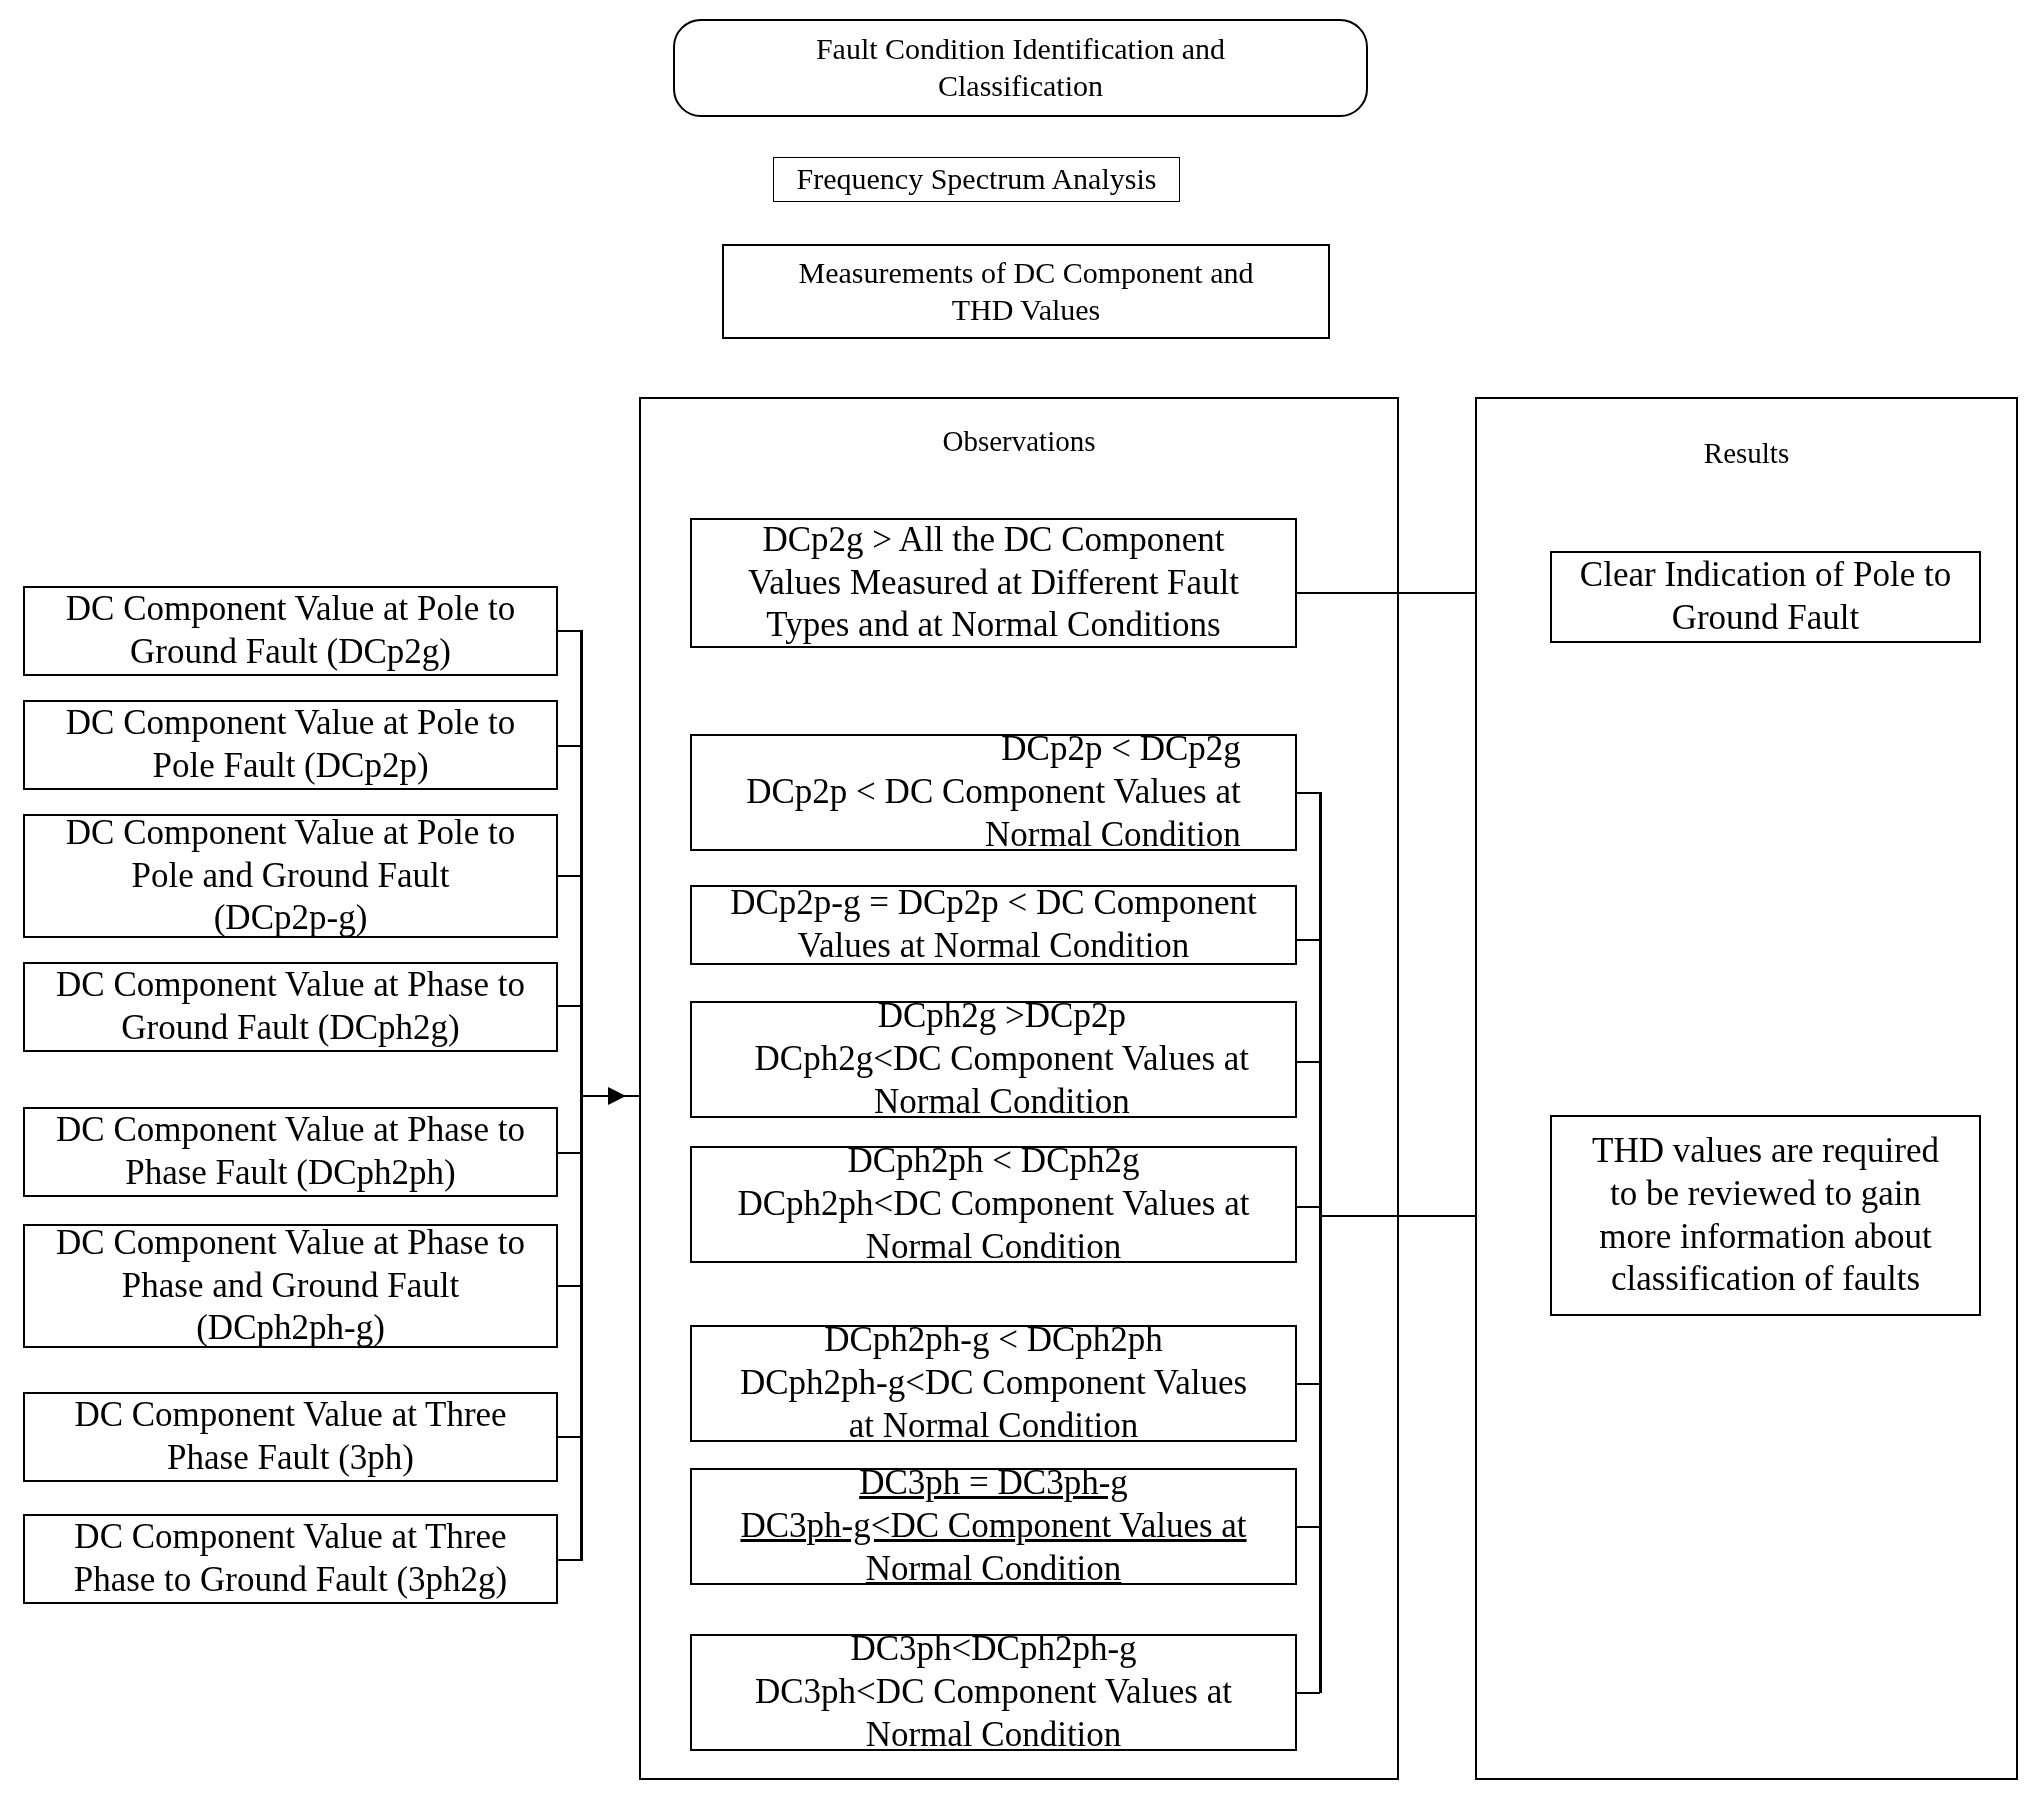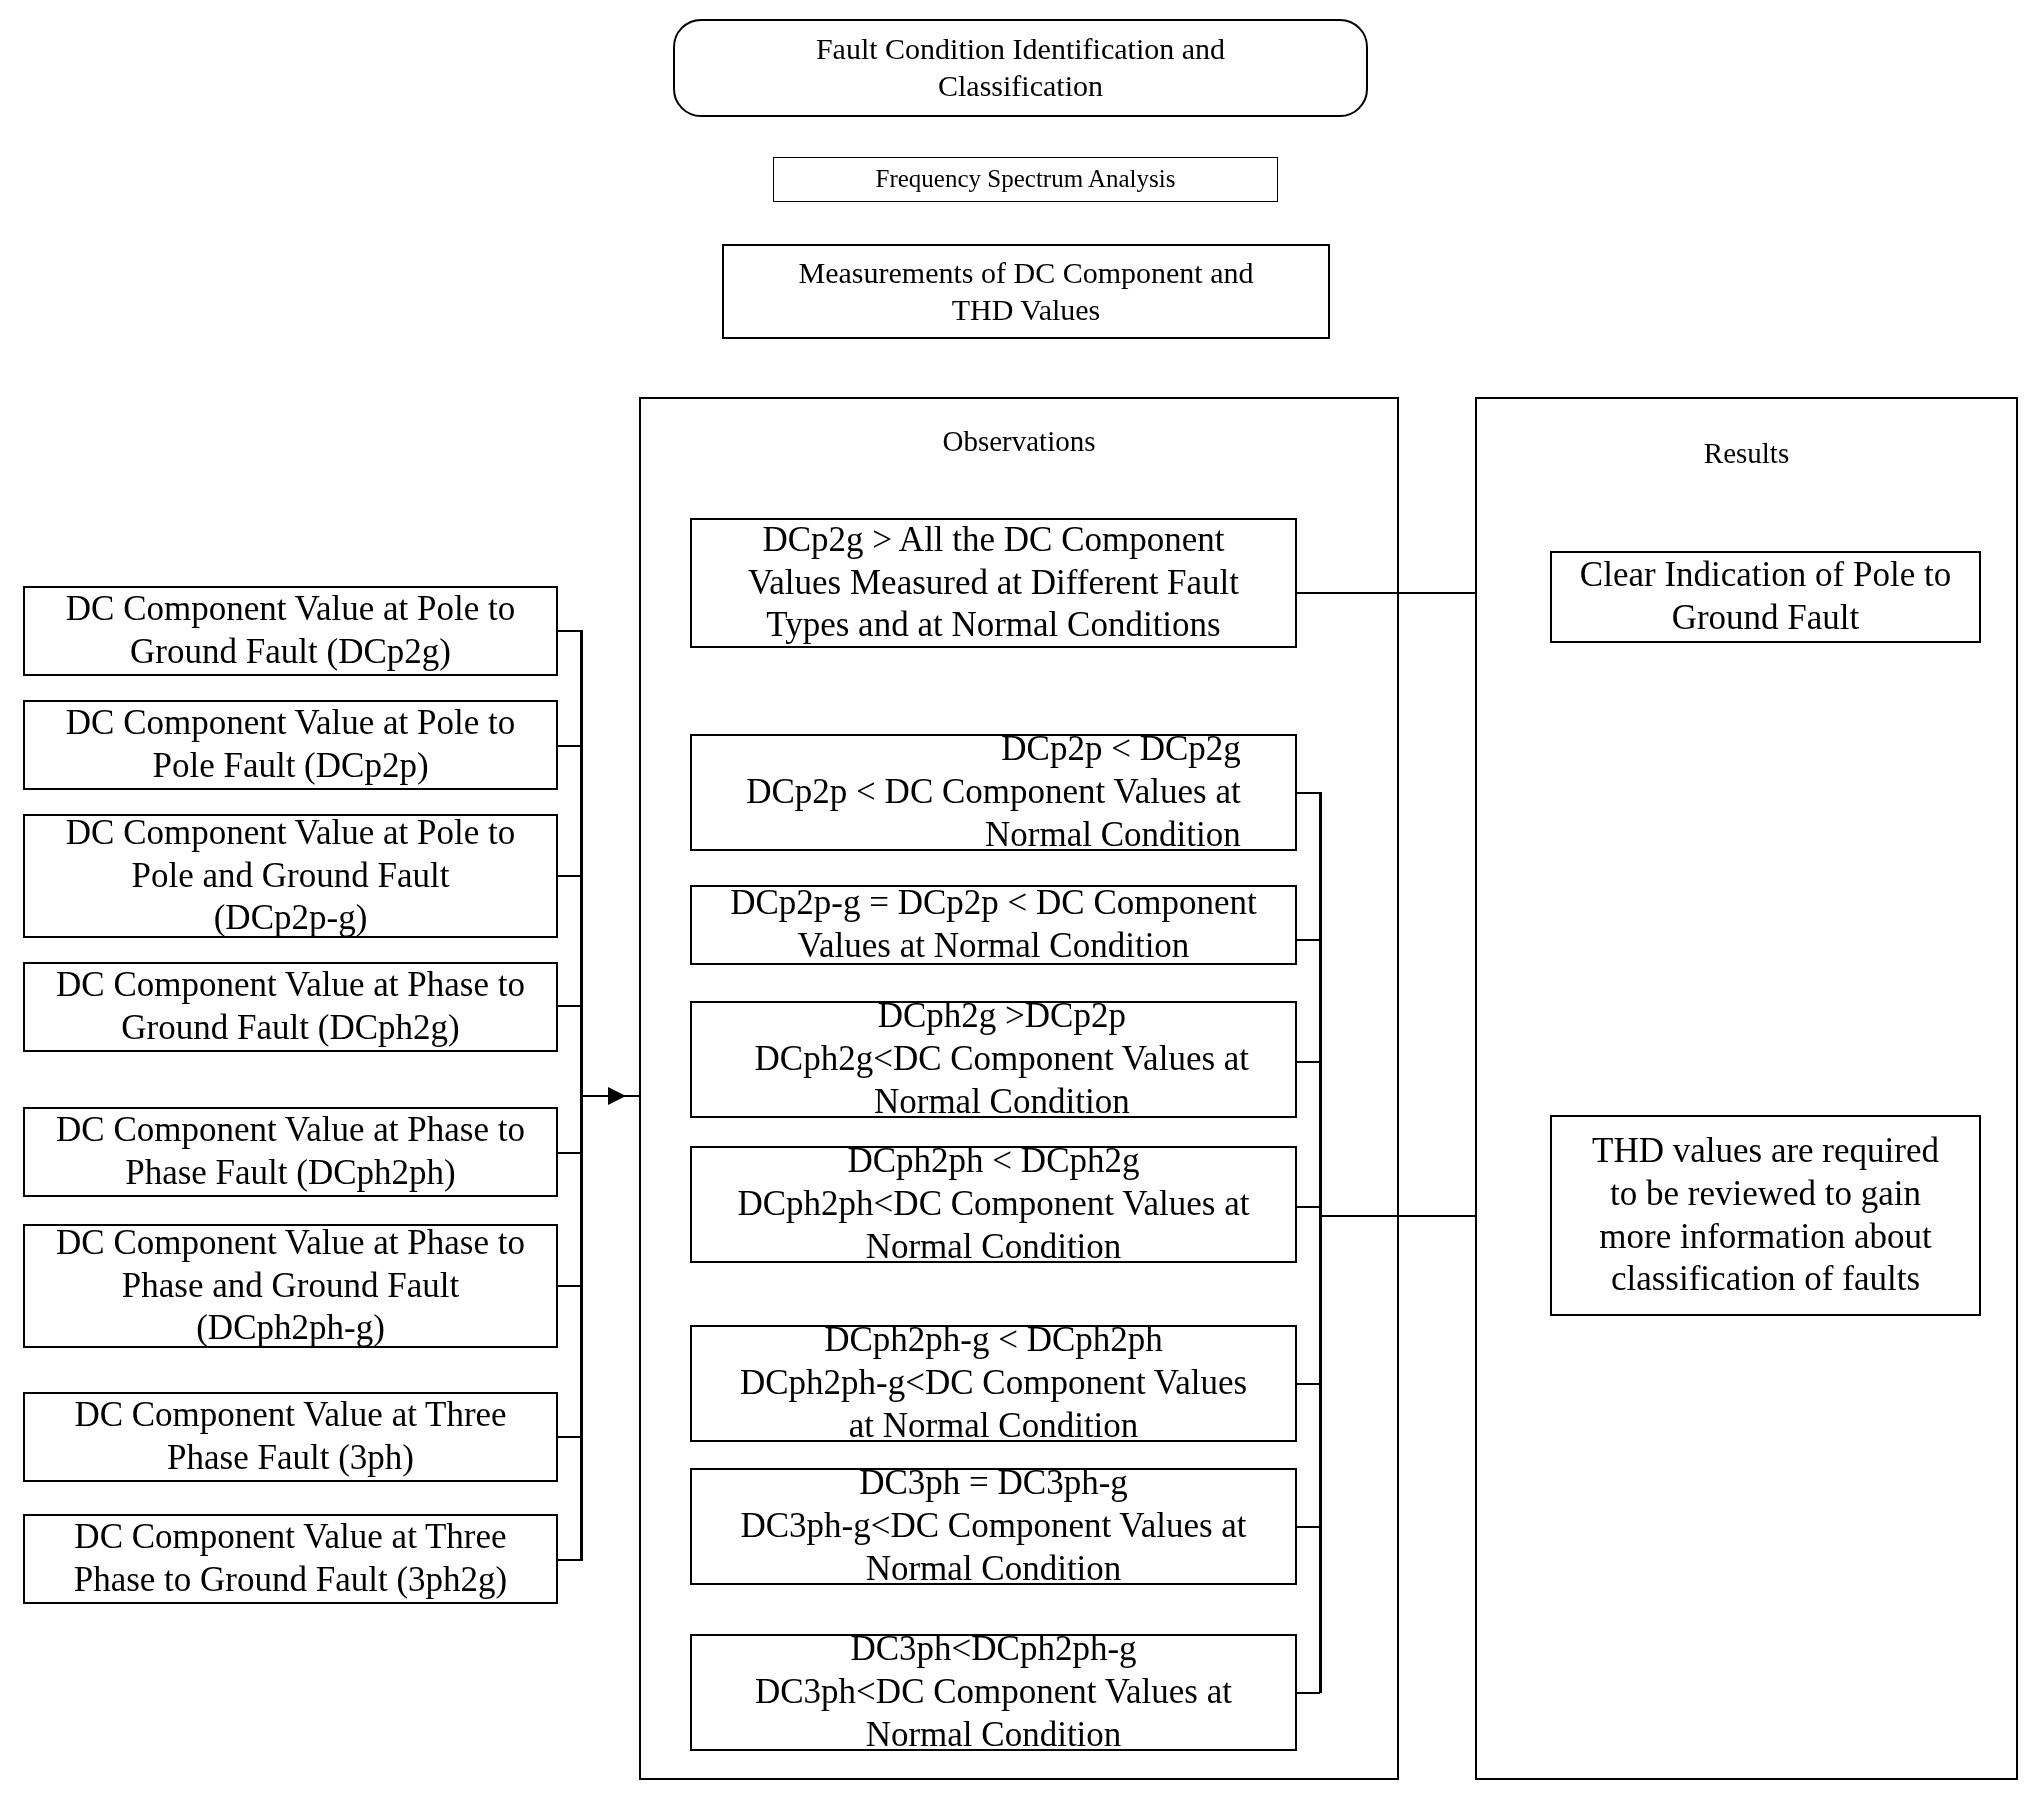--- a/index.html
+++ b/index.html
@@ -59,21 +59,21 @@
   }
 </style>
 </head>
 <body>
 
 <div id="canvas">
 
   <div class="box" style="left:673px; top:19px; width:695px; height:98px; font-size:30px;border-radius:28px;">Fault Condition Identification and
 Classification</div>
 
-  <div class="box" style="left:773px; top:157px; width:505px; height:45px; font-size:25px; border-width:1.6px;">Frequency Spectrum Analysis</div>
+  <div class="box" style="left:773px; top:157px; width:407px; height:45px; font-size:30px; border-width:1.6px;">Frequency Spectrum Analysis</div>
 
   <div class="box" style="left:722px; top:244px; width:608px; height:95px; font-size:30px;">Measurements of DC Component and
 THD Values</div>
 
   <div class="box" style="left:23px; top:586px; width:535px; height:90px;">DC Component Value at Pole to
 Ground Fault (DCp2g)</div>
 
   <div class="box" style="left:23px; top:700px; width:535px; height:90px;">DC Component Value at Pole to
 Pole Fault (DCp2p)</div>
 
@@ -131,21 +131,21 @@
 Normal Condition</div>
 
   <div class="box" style="left:690px; top:1146px; width:607px; height:117px;">DCph2ph &lt; DCph2g
 DCph2ph&lt;DC Component Values at
 Normal Condition</div>
 
   <div class="box" style="left:690px; top:1325px; width:607px; height:117px;">DCph2ph-g &lt; DCph2ph
 DCph2ph-g&lt;DC Component Values
 at Normal Condition</div>
 
-  <div class="box" style="left:690px; top:1468px; width:607px; height:117px;">DC3ph = DC3ph-g
+  <div class="box" style="left:690px; top:1468px; width:607px; height:117px;text-decoration:underline;">DC3ph = DC3ph-g
 DC3ph-g&lt;DC Component Values at
 Normal Condition</div>
 
   <div class="box" style="left:690px; top:1634px; width:607px; height:117px;">DC3ph&lt;DCph2ph-g
 DC3ph&lt;DC Component Values at
 Normal Condition</div>
 
   <div class="line hline-thin" style="left:1297px; top:592px; width:255px;"></div>
   <div class="arrow-head" style="left:1531px; top:583px;"></div>
 

